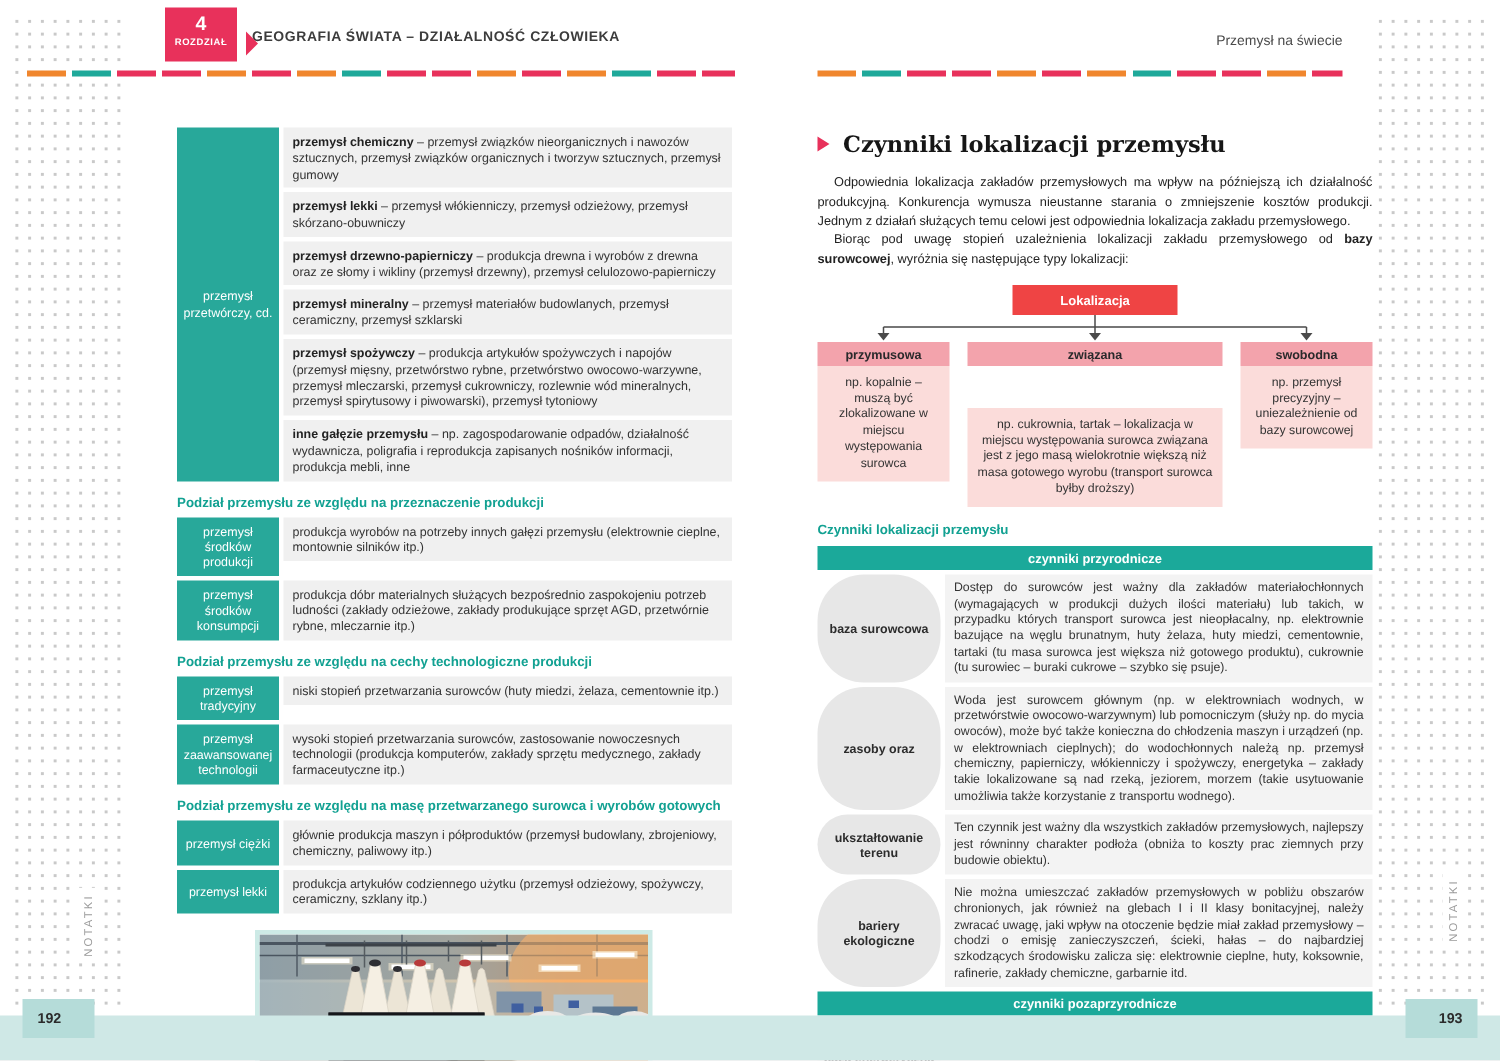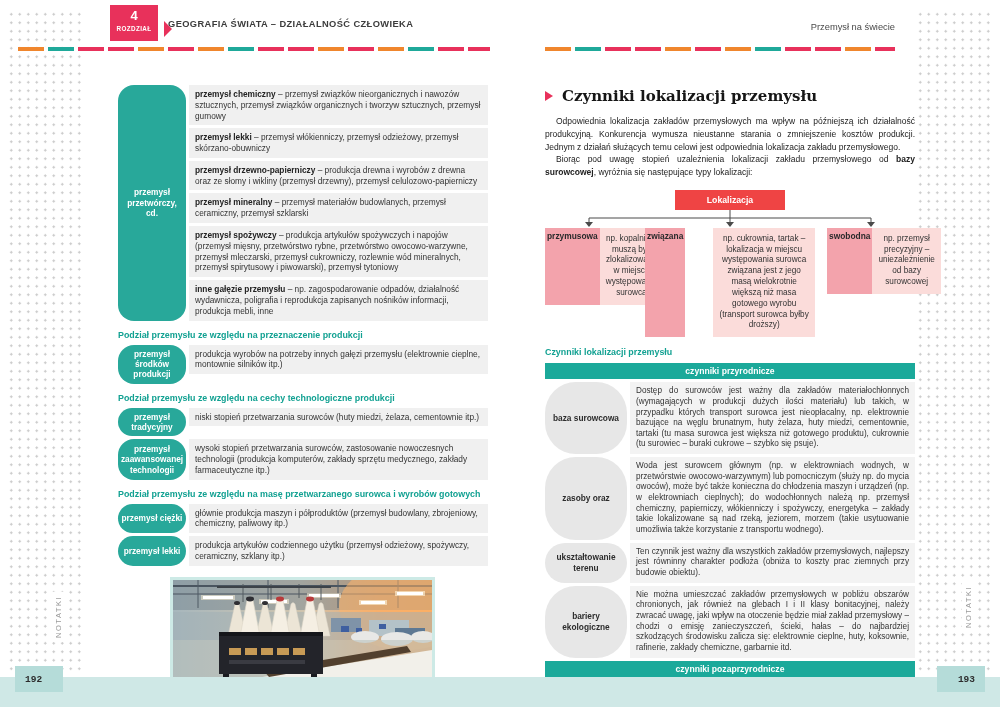--- a/index.html
+++ b/index.html
@@ -58,23 +58,23 @@
   .rule.right { left:545px; width:350px; }
 
   
   .col { position:absolute; top:85px; width:370px; }
   .col.left { left:118px; }
   .col.right { left:545px; }
 
   
   .tbl { display:flex; gap:3px; margin-bottom:3px; }
   .tbl-label {
-    width:68px; flex:0 0 68px; background:#28a89a; color:#fff; font-weight:bold;
+    width:68px; flex:0 0 68px; background:#28a89a; color:#fff; font-weight:normal;
     font-size:8.3px; line-height:1.25; display:flex; align-items:center;
-    justify-content:center; text-align:center; padding:4px 3px;border-radius:16px;
+    justify-content:center; text-align:center; padding:4px 3px;
   }
   .tbl-content { flex:1; display:flex; flex-direction:column; gap:3px; }
   .cell {
     background:#f0f0f0; padding:4px 6px; font-size:8.3px; line-height:1.3;
     color:#333; text-align:left; overflow-wrap:break-word;
   }
   .cell b { color:#222; }
   .sec-heading { color:#12a192; font-weight:bold; font-size:8.9px; margin:9px 0 5px; }
 
   
@@ -92,21 +92,21 @@
   .para { font-size:8.5px; line-height:1.5; text-align:justify; text-indent:11px; color:#222; overflow-wrap:break-word; }
 
   
   .diagram { margin:11px 0 2px; }
   .root-box {
     width:110px; height:20px; margin:0 auto; background:#ef4444; color:#fff;
     font-weight:bold; font-size:8.7px; display:flex; align-items:center; justify-content:center;
   }
   .connectors { display:block; }
   .dnodes { display:flex; gap:12px; align-items:flex-start; }
-  .dnode { display:flex; flex-direction:row; }
+  .dnode { display:flex; flex-direction:column;justify-content:center; }
   .dnode.n1 { width:88px; } .dnode.n2 { width:170px;gap:28px; } .dnode.n3 { width:88px; }
   .dnode-h {
     background:#f3a3ac; font-weight:bold; font-size:8.4px; color:#29292b;
     text-align:center; padding:3px 2px;
   }
   .dnode-b {
     background:#fbdcda; font-size:8.2px; line-height:1.32; color:#333;
     text-align:center; padding:6px 6px;
   }
   .factors-heading { color:#12a192; font-weight:bold; font-size:8.9px; margin:10px 0 6px; }
@@ -123,21 +123,21 @@
   .fcell {
     flex:1; background:#f3f3f3; padding:4px 6px; font-size:8.2px; line-height:1.3;
     color:#333; text-align:justify; overflow-wrap:break-word;
   }
 
   
   .bottom-band { position:absolute; left:0; bottom:0; width:1000px; height:30px; background:#cfe8e6; }
   .pagenum {
     position:absolute; bottom:15px; height:26px; width:48px; background:#b5dcd9;
     color:#2b2b2b; font-weight:bold; font-size:9.5px;
-    display:flex; align-items:center; z-index:2;font-family:Liberation Mono, monospace;
+    display:flex; align-items:center; z-index:2;
   }
   .pagenum.left { left:15px; justify-content:flex-start; padding-left:10px; }
   .pagenum.right { left:937px; justify-content:flex-end; padding-right:10px; }
 </style>
 </head>
 <body>
 
 <div class="spread">
 
   <div class="dots left"></div>
@@ -167,20 +167,26 @@
         <div class="cell"><b>przemysł spożywczy</b><span> – produkcja artykułów spożywczych i napojów (przemysł mięsny, przetwórstwo rybne, przetwórstwo owocowo-warzywne, przemysł mleczarski, przemysł cukrowniczy, rozlewnie wód mineralnych, przemysł spirytusowy i piwowarski), przemysł tytoniowy</span></div>
         <div class="cell"><b>inne gałęzie przemysłu</b><span> – np. zagospodarowanie odpadów, działalność wydawnicza, poligrafia i reprodukcja zapisanych nośników informacji, produkcja mebli, inne</span></div>
       </div>
     </div>
 
     <div class="sec-heading">Podział przemysłu ze względu na przeznaczenie produkcji</div>
     <div class="tbl">
       <div class="tbl-label">przemysł środków produkcji</div>
       <div class="tbl-content">
           <div class="cell">produkcja wyrobów na potrzeby innych gałęzi przemysłu (elektrownie cieplne, montownie silników itp.)</div>
+        </div>
+    </div>
+    <div class="tbl">
+      <div class="tbl-label">przemysł środków konsumpcji</div>
+      <div class="tbl-content">
+          <div class="cell">produkcja dóbr materialnych służących bezpośrednio zaspokojeniu potrzeb ludności (zakłady odzieżowe, zakłady produkujące sprzęt AGD, przetwórnie rybne, mleczarnie itp.)</div>
         </div>
     </div>
 
     <div class="sec-heading">Podział przemysłu ze względu na cechy technologiczne produkcji</div>
     <div class="tbl">
       <div class="tbl-label">przemysł tradycyjny</div>
       <div class="tbl-content">
           <div class="cell">niski stopień przetwarzania surowców (huty miedzi, żelaza, cementownie itp.)</div>
         </div>
     </div>

